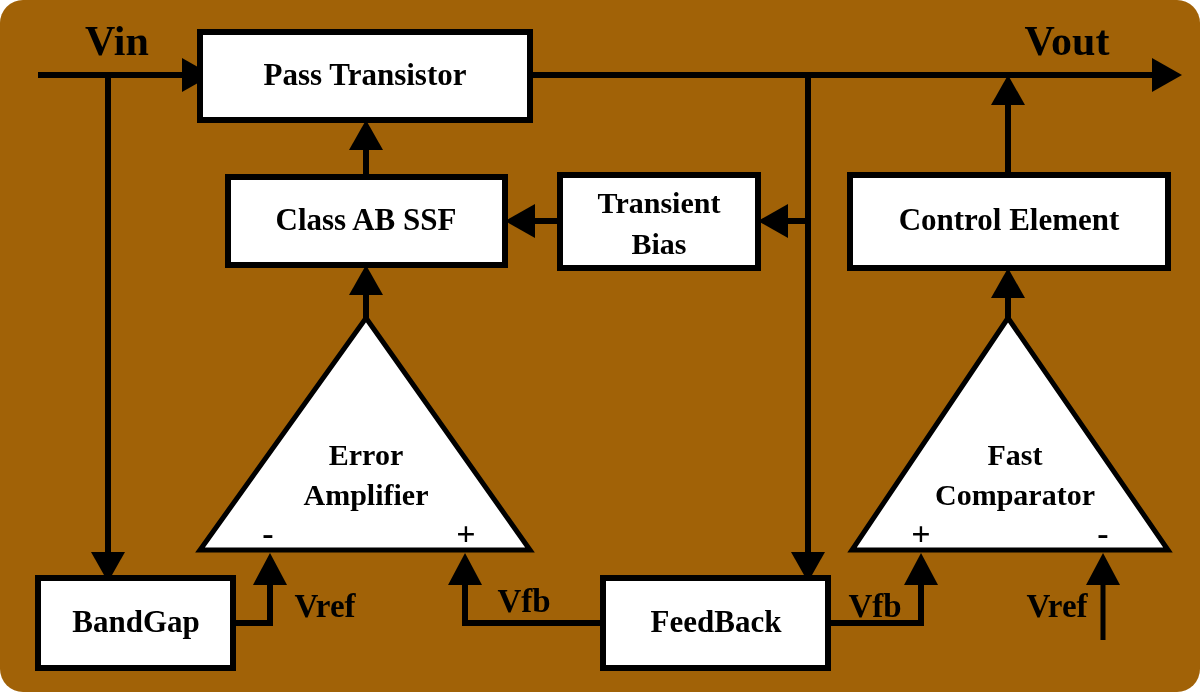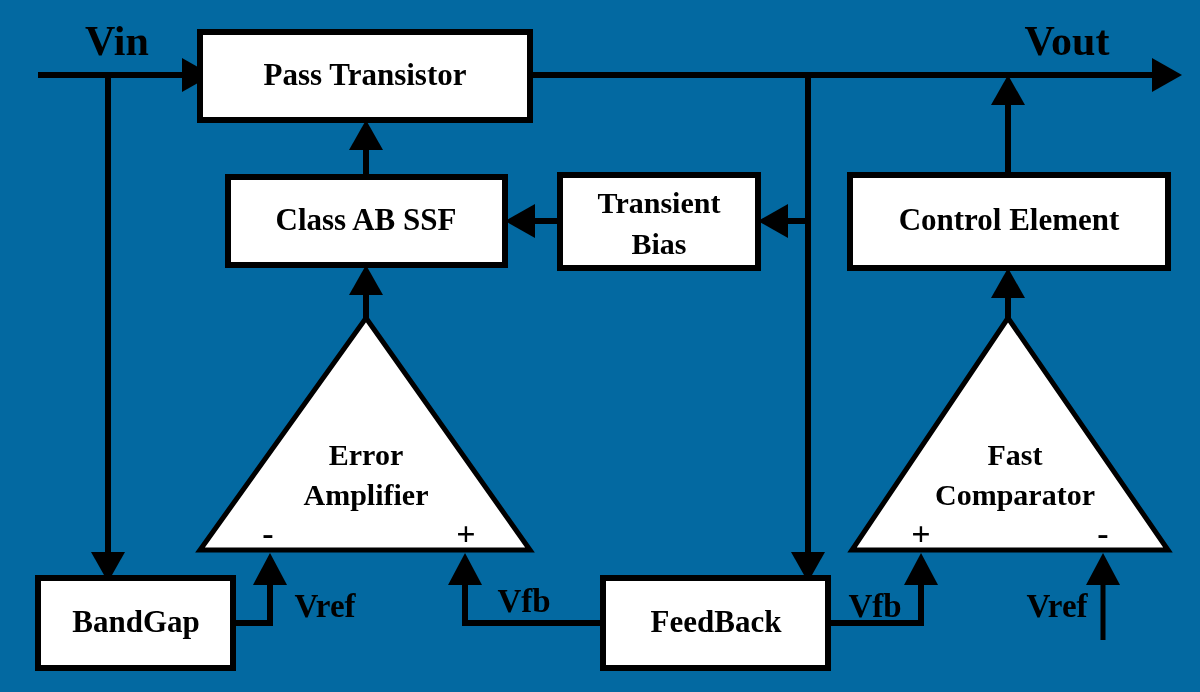--- a/index.html
+++ b/index.html
@@ -4,23 +4,24 @@
 <style>
   html, body {
     margin: 0;
     padding: 0;
     background: #ffffff;
   }
   #root {
     position: relative;
     width: 1200px;
     height: 692px;
-    background: #0369a1;
+    background: #a16207;
     overflow: hidden;
     font-family: "Liberation Serif", "DejaVu Serif", serif;
+    border-radius: 23px;
   }
   svg.diagram {
     position: absolute;
     left: 0;
     top: 0;
     width: 1200px;
     height: 692px;
   }
   .blk-rect {
     fill: #ffffff;

